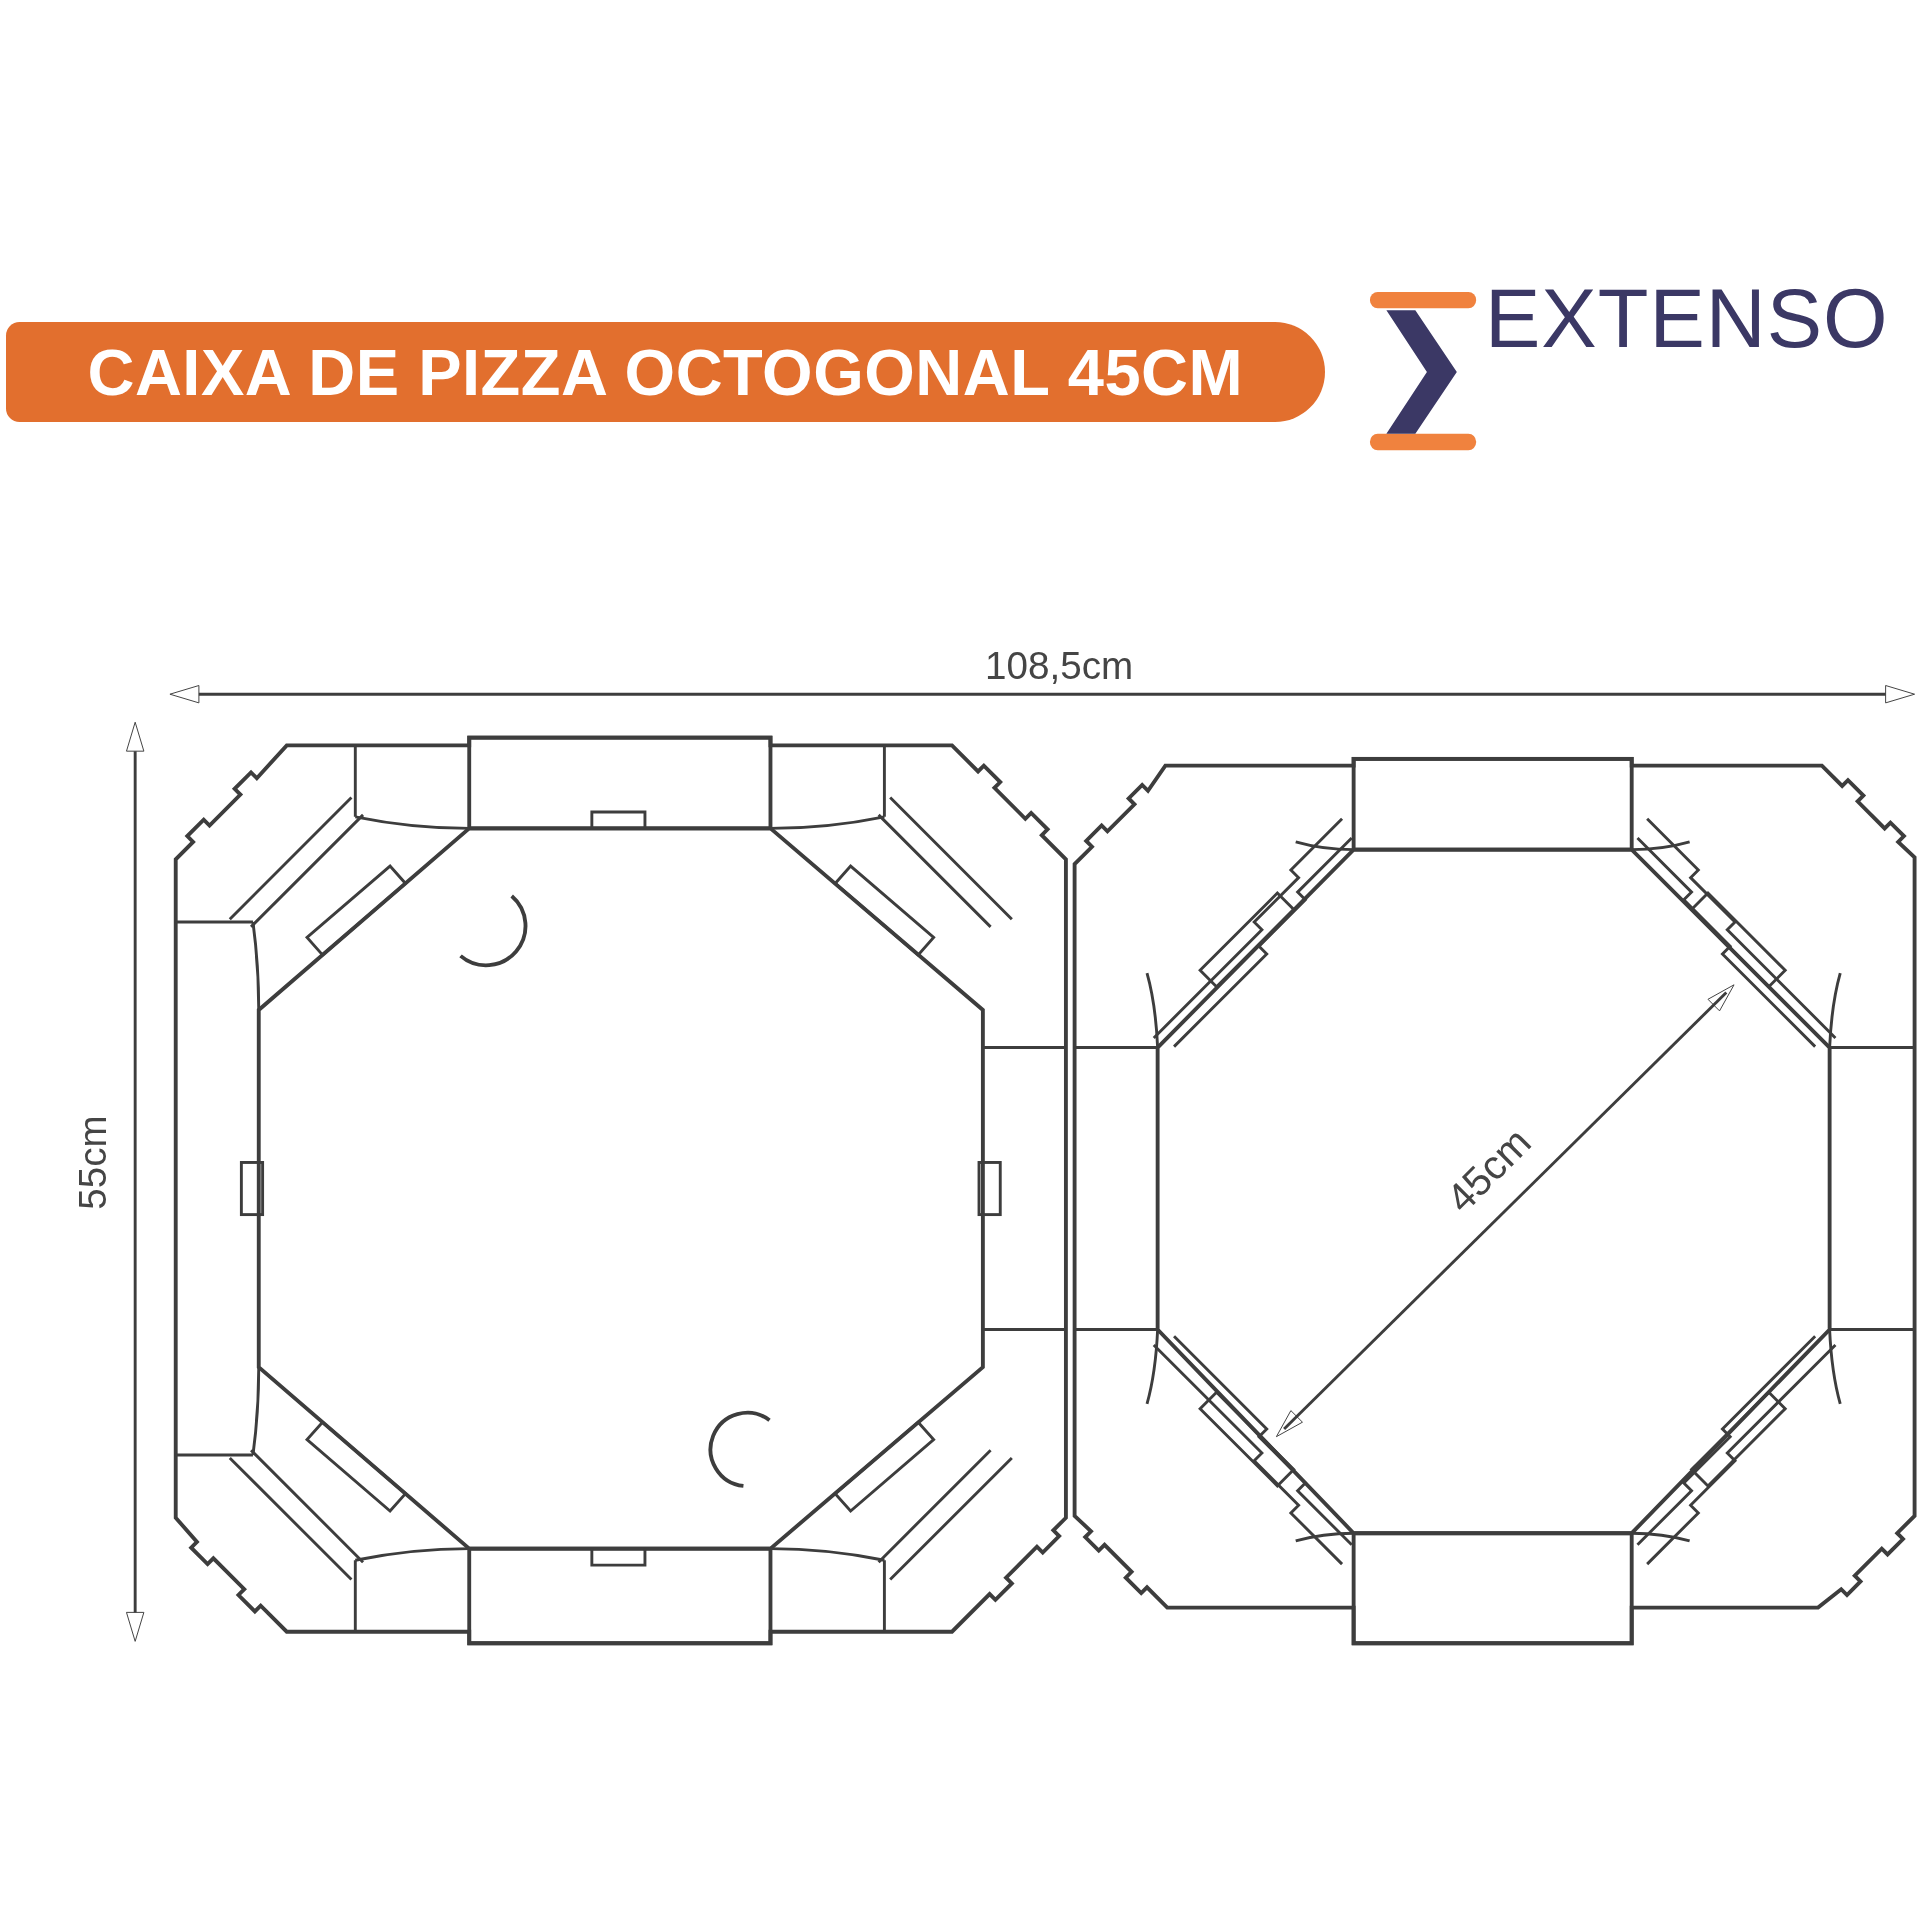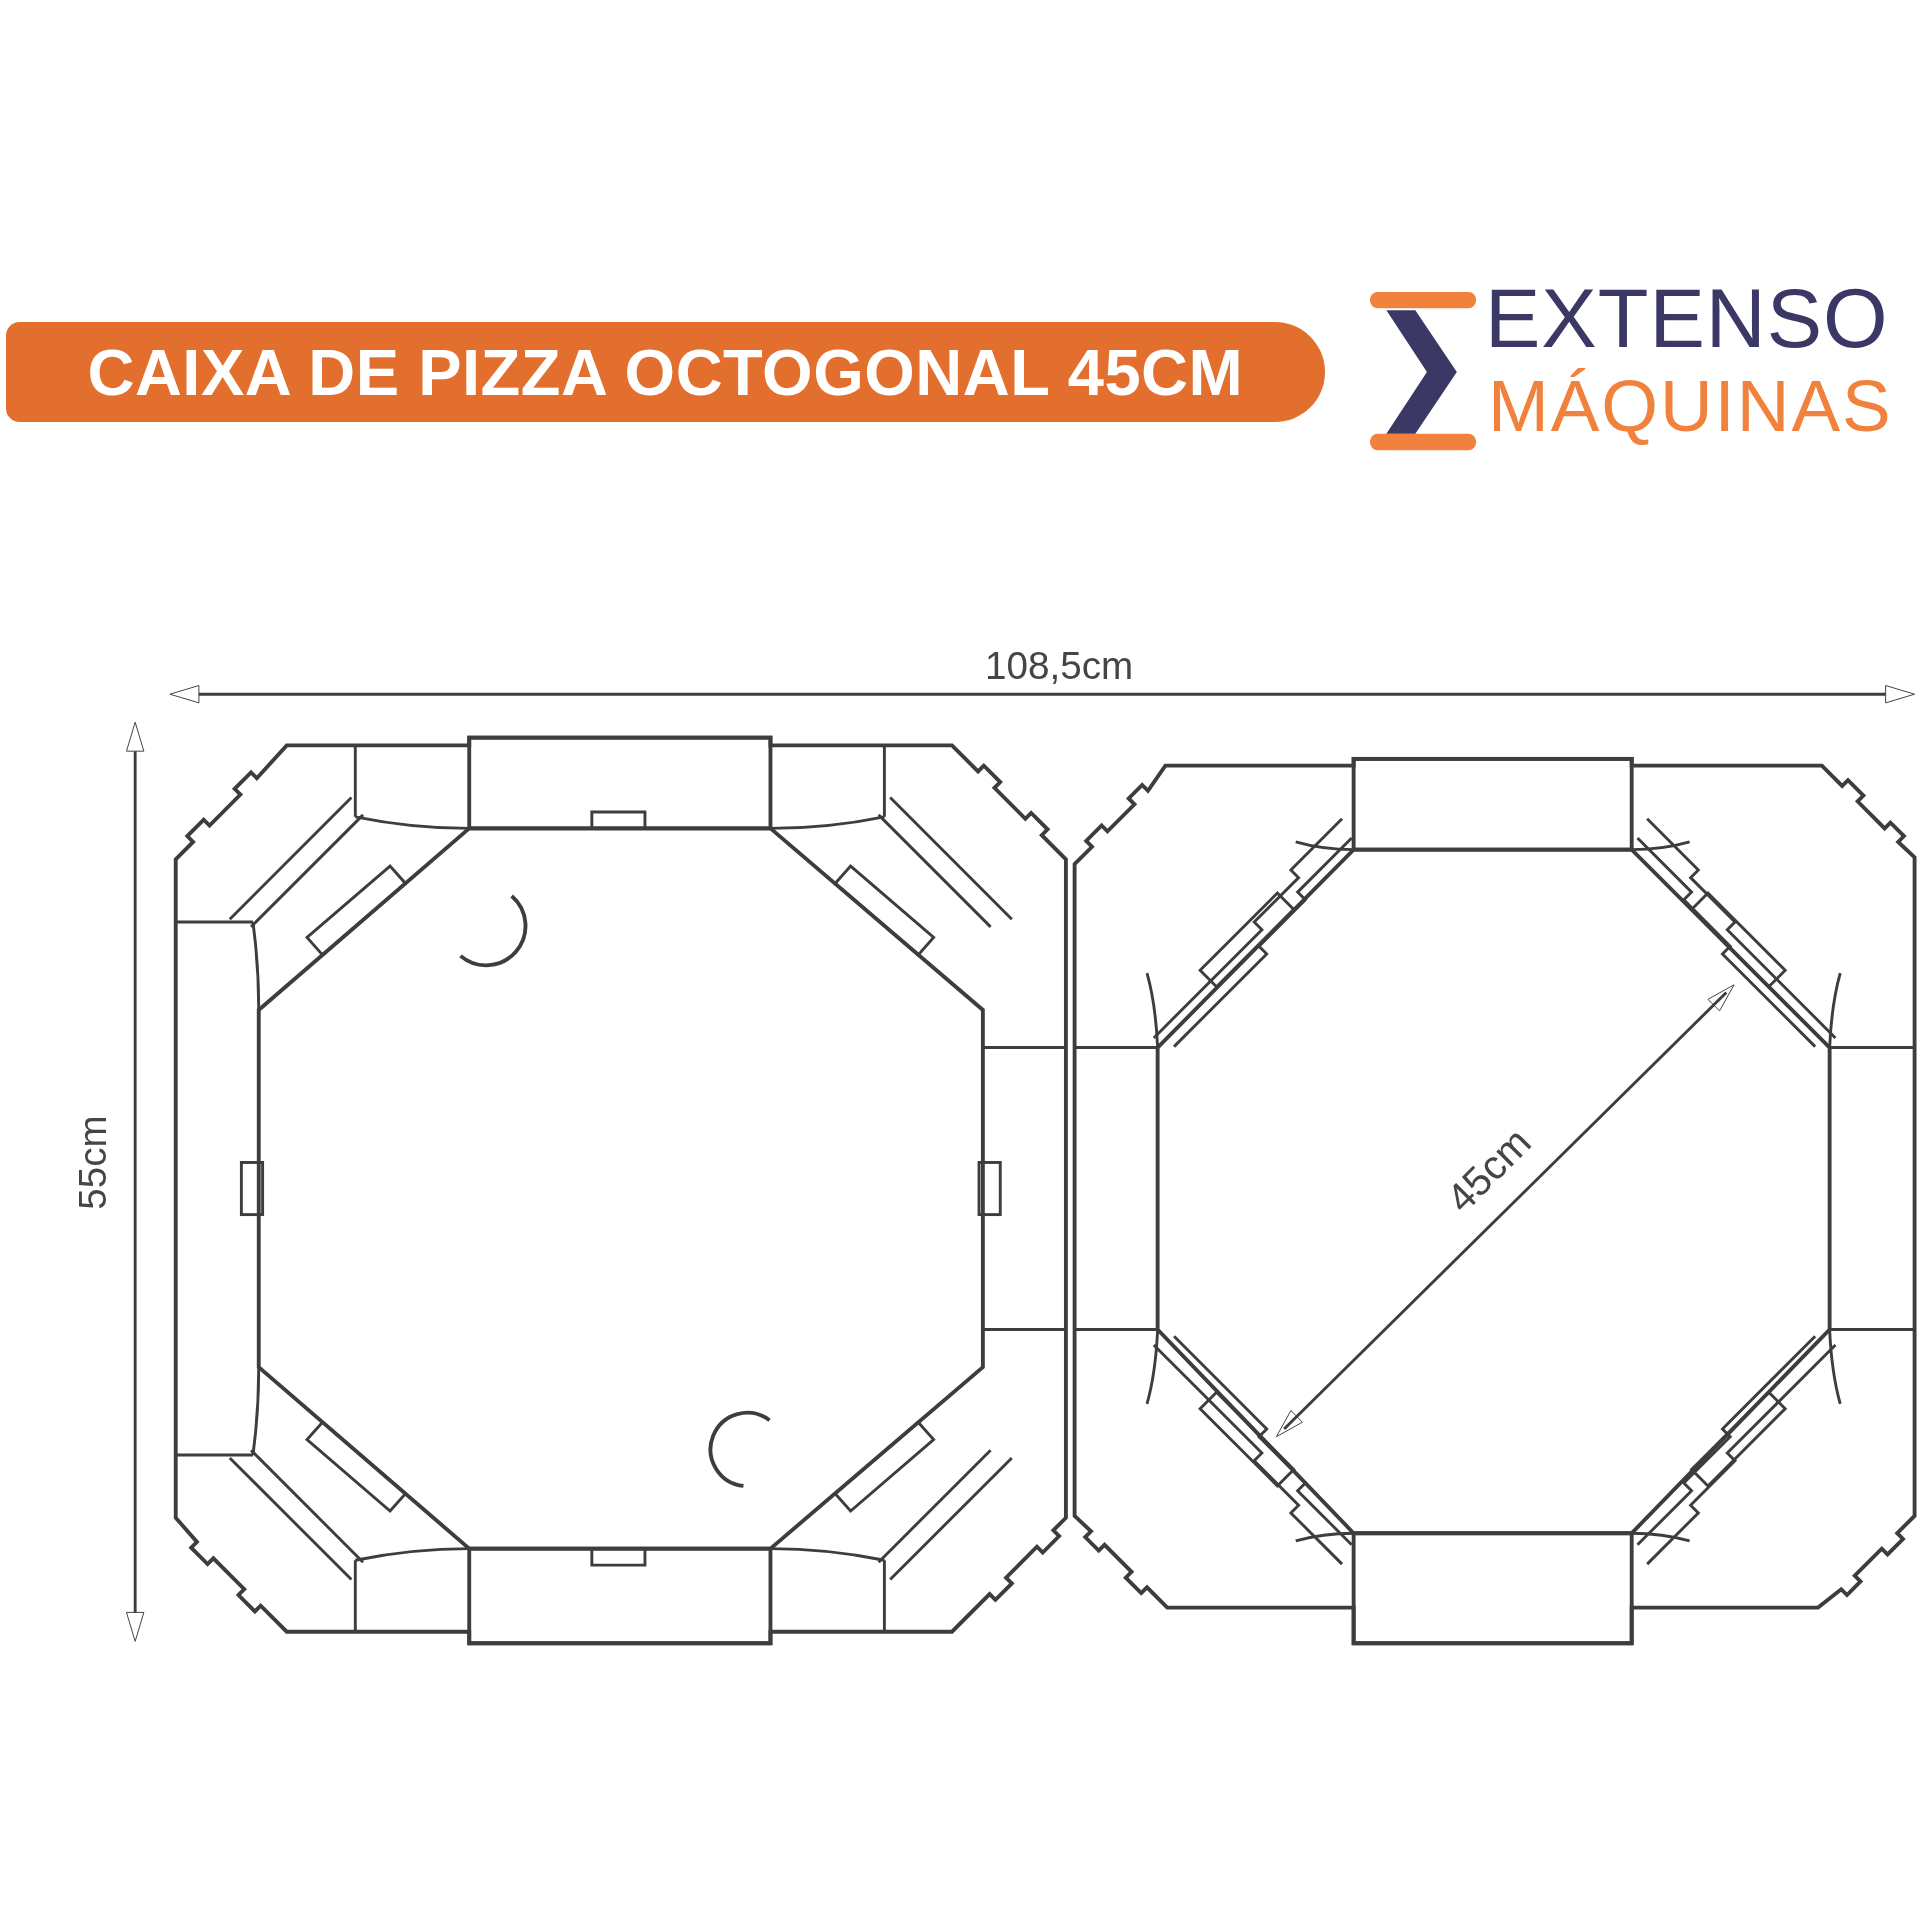--- a/index.html
+++ b/index.html
@@ -49,21 +49,20 @@
     <span>CAIXA DE PIZZA OCTOGONAL 45CM</span>
   </div>
 
   <div class="logo">
     <svg class="logo-icon" width="111" height="164" viewBox="0 0 115 170">
       <rect x="1" y="2" width="110" height="17" rx="8" fill="#f0823e" stroke="none"></rect>
       <rect x="1" y="149" width="110" height="17" rx="8" fill="#f0823e" stroke="none"></rect>
       <polygon points="18,21 48,21 91,85 48,149 18,149 60,85" fill="#3b3865" stroke="none"></polygon>
     </svg>
     <span class="logo-word1">EXTENSO</span>
-    <span class="logo-word2">MÁQUINAS</span>
   </div>
 
   <svg class="drawing" viewBox="0 0 2000 2000">
 
     <g>
       <path class="dim" d="M 206,719 L 1953,719"></path>
       <path class="dimhead" d="M 176,719 L 206,710 L 206,728 Z"></path>
       <path class="dimhead" d="M 1983,719 L 1953,710 L 1953,728 Z"></path>
       <text class="dimtext" x="1097" y="703">108,5cm</text>
     </g>

